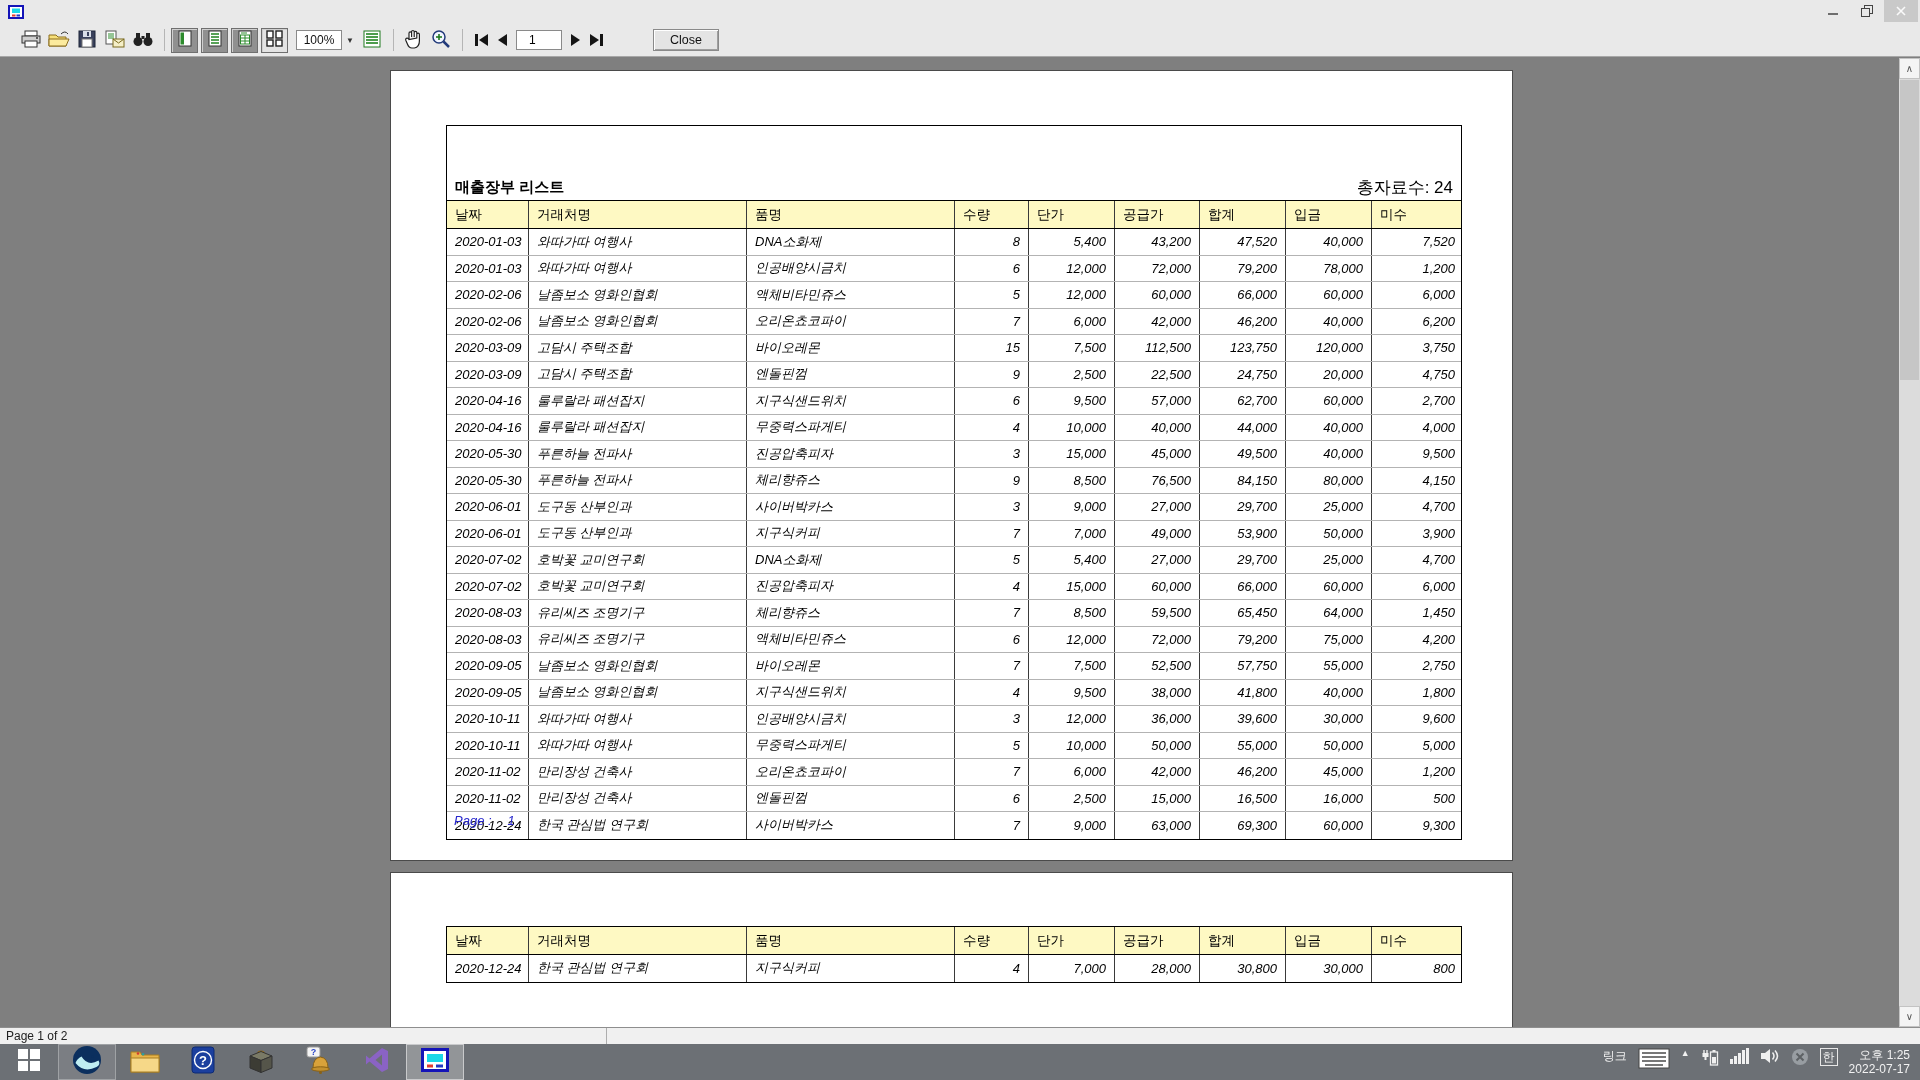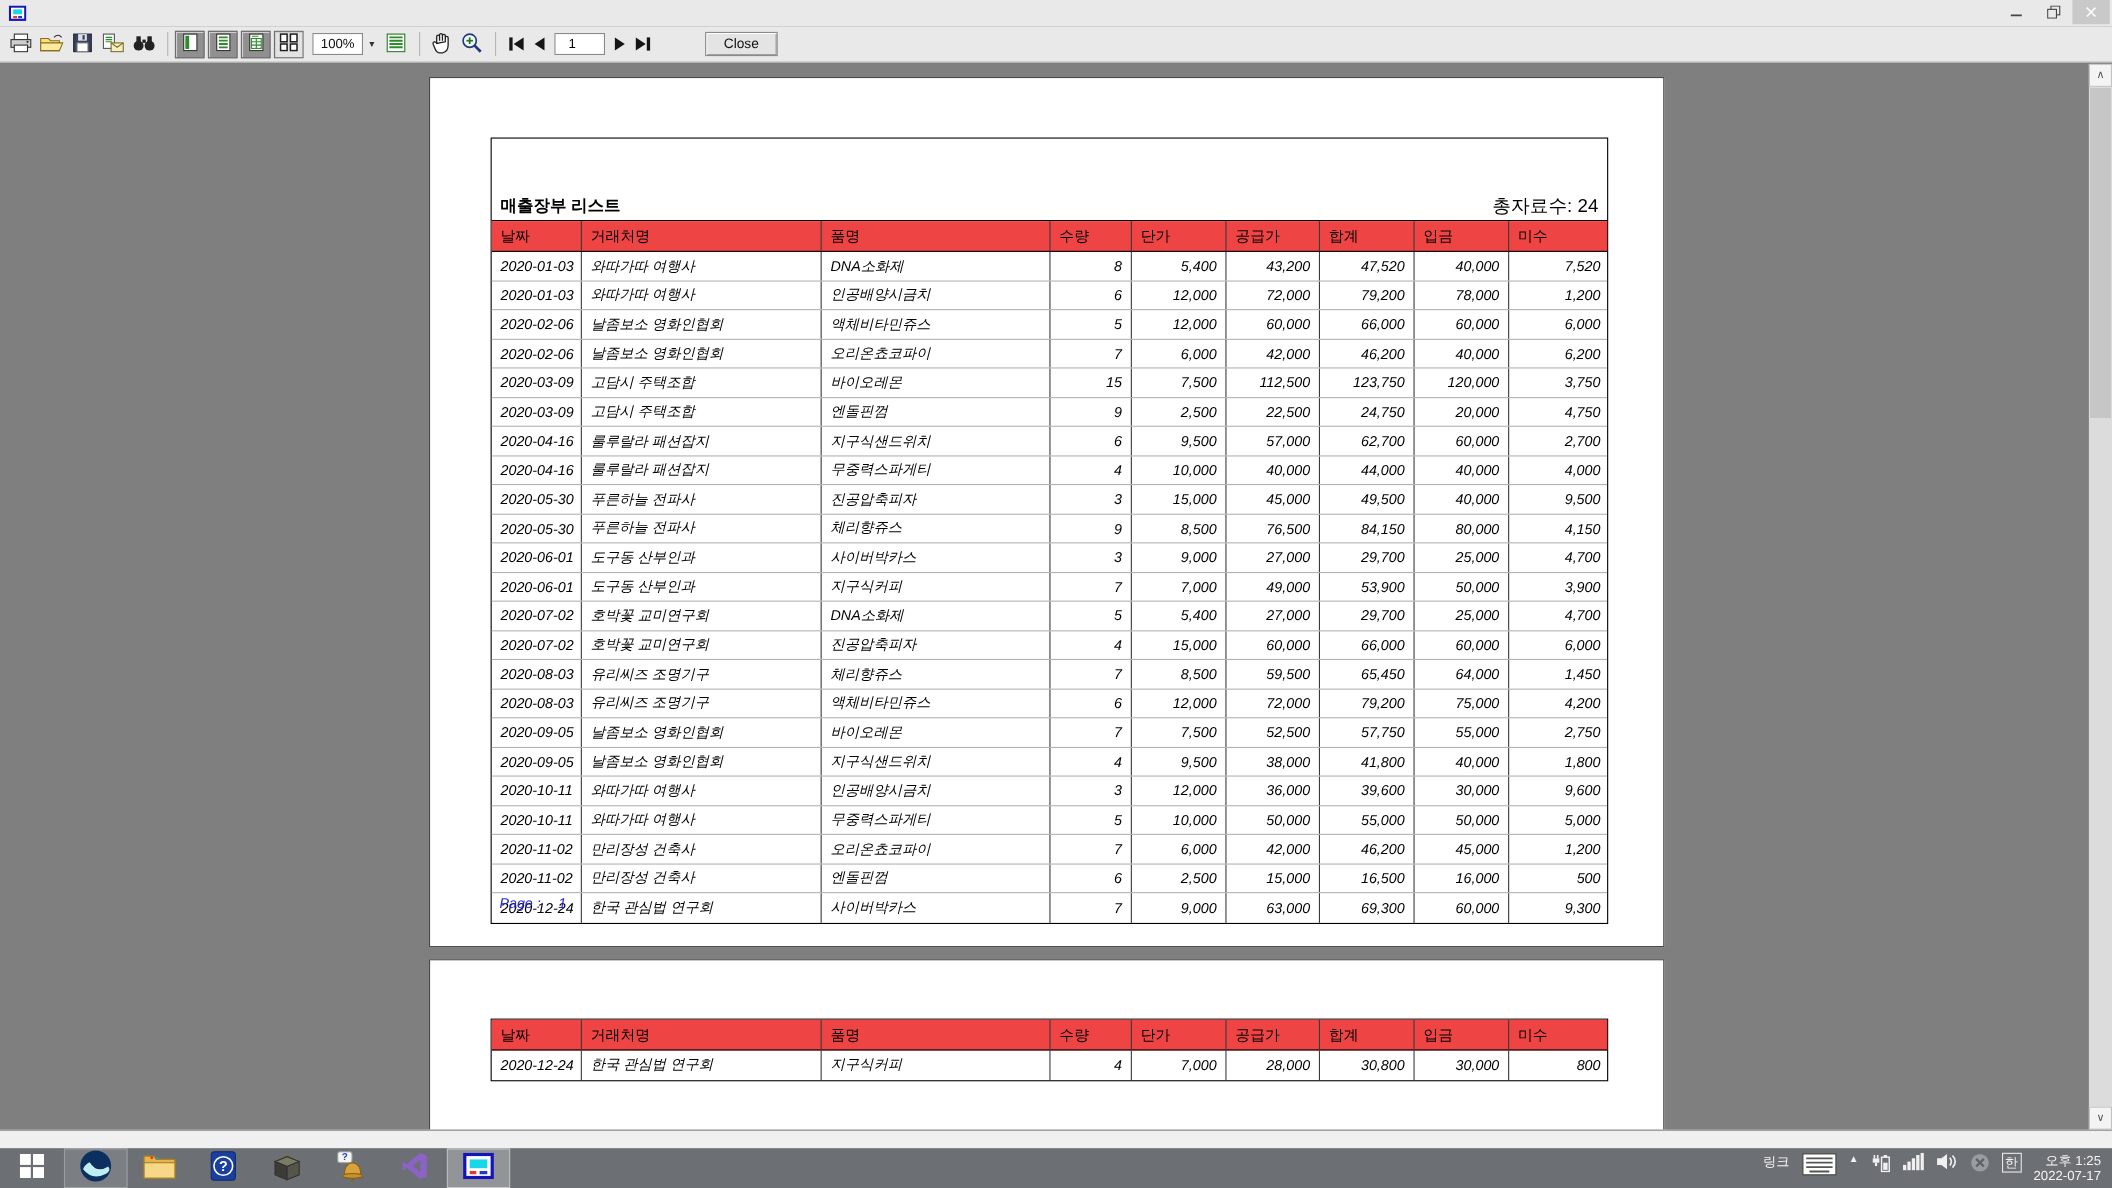--- a/index.html
+++ b/index.html
@@ -8,21 +8,21 @@
 
   
   .titlebar { position:absolute; top:0; left:0; width:100%; height:24px; background:#e9e9e9; display:flex; align-items:center; }
   .app-icon { margin-left:8px; display:flex; }
   .tb-title { position:absolute; left:0; right:0; text-align:center; font-size:13px; color:#222; }
   .win-controls { position:absolute; right:2px; top:0; display:flex; height:22px; }
   .wc { width:34px; height:22px; display:flex; align-items:center; justify-content:center; }
   .wc.close-wc { background:#c9c9c9; }
 
   
-  .toolbar { position:absolute; top:24px; left:0; width:100%; height:33px; background:#e9e9e9; border-bottom:1px solid #a7a7a7; display:flex; align-items:center; padding-left:6px; }
+  .toolbar { position:absolute; top:24px; left:0; width:100%; height:33px; background:#e9e9e9; border-bottom:1px solid #a7a7a7; display:flex; align-items:center; padding-left:18px; }
   .tbtn { width:26px; height:26px; background:transparent; border:none; display:flex; align-items:center; justify-content:center; margin-right:2px; cursor:default; }
   .sep { width:1px; height:22px; background:#b5b5b5; margin:0 6px; }
   .vbtn { width:27px; height:25px; background:#909090; border:1px solid #6f6f6f; box-shadow:inset 1px 1px 0 #cfcfcf; display:flex; align-items:center; justify-content:center; margin-right:3px; }
   .vbtn.light { background:#e3e3e3; }
   .zoombox { display:flex; align-items:center; margin:0 5px; }
   .zfield { width:46px; height:20px; background:#fff; border:1px solid #8a8a8a; font-size:12px; display:flex; align-items:center; justify-content:center; color:#111; }
   .zarrow { margin-left:4px; font-size:8px; color:#333; }
   .navbtn { display:flex; align-items:center; background:transparent; border:none; margin:0 5px; height:24px; }
   .tri-l { width:0; height:0; border-style:solid; border-width:6px 9px 6px 0; border-color:transparent #151515 transparent transparent; }
   .tri-r { width:0; height:0; border-style:solid; border-width:6px 0 6px 9px; border-color:transparent transparent transparent #151515; }
@@ -36,21 +36,21 @@
   .page1 { top:12px; height:791px; }
   .page2 { top:814px; height:791px; }
 
   
   .rtable { position:absolute; left:55px; width:1016px; border:1px solid #000; background:#fff; }
   .rtable.p1 { top:54px; }
   .rtable.p2 { top:53px; }
   .rtitle { height:27px; border-bottom:1px solid #000; display:flex; justify-content:space-between; align-items:center; padding:0 8px;margin-top:48px; }
   .rtitle .rt-main { font-size:15px; font-weight:bold; color:#000; }
   .rtitle .rt-total { font-size:17px; color:#000000; }
-  .thead { display:flex; height:28px; background:#ef4444; border-bottom:1px solid #000; }
+  .thead { display:flex; height:28px; background:#fef9c3; border-bottom:1px solid #000; }
   .thead .tcell { font-size:13.5px; color:#000; }
   .trow { display:flex; height:26.5px; border-bottom:1px solid #b3b3b3;font-style:italic; }
   .tbody .trow:last-child { border-bottom:none; }
   .tcell { flex:none; border-right:1px solid #3a3a3a; display:flex; align-items:center; padding:0 8px; font-size:13px; color:#000; white-space:nowrap; overflow:hidden; }
   .tcell:last-child { border-right:none; }
   .tcell.num { justify-content:flex-end; }
   .c0{width:82px} .c1{width:218px} .c2{width:208px} .c3{width:74px} .c4{width:86px} .c5{width:85px} .c6{width:86px} .c7{width:86px} .c8{width:91px}
   .pagefoot { position:absolute; left:63px; top:742px; font-style:italic; color:#2626cc; font-size:13px; }
   .pagefoot .pnum { margin-left:16px; }
 
@@ -545,20 +545,23 @@
           <span class="chev">∧</span>
         </div>
       <div class="sthumb"></div>
       <div class="sbtn down">
           <span class="chev">∨</span>
         </div>
     </div>
   </div>
 
   <div class="statusbar">
+    <div class="sb1">
+        <span>Page 1 of 2</span>
+      </div>
     <div class="sb2"></div>
   </div>
 
   <div class="taskbar">
     <div class="tkbtn">
         <span><svg width="22" height="22">
             <rect x="0" y="0" width="10" height="10" fill="#fff"></rect>
             <rect x="12" y="0" width="10" height="10" fill="#fff"></rect>
             <rect x="0" y="12" width="10" height="10" fill="#fff"></rect>
             <rect x="12" y="12" width="10" height="10" fill="#fff"></rect>

